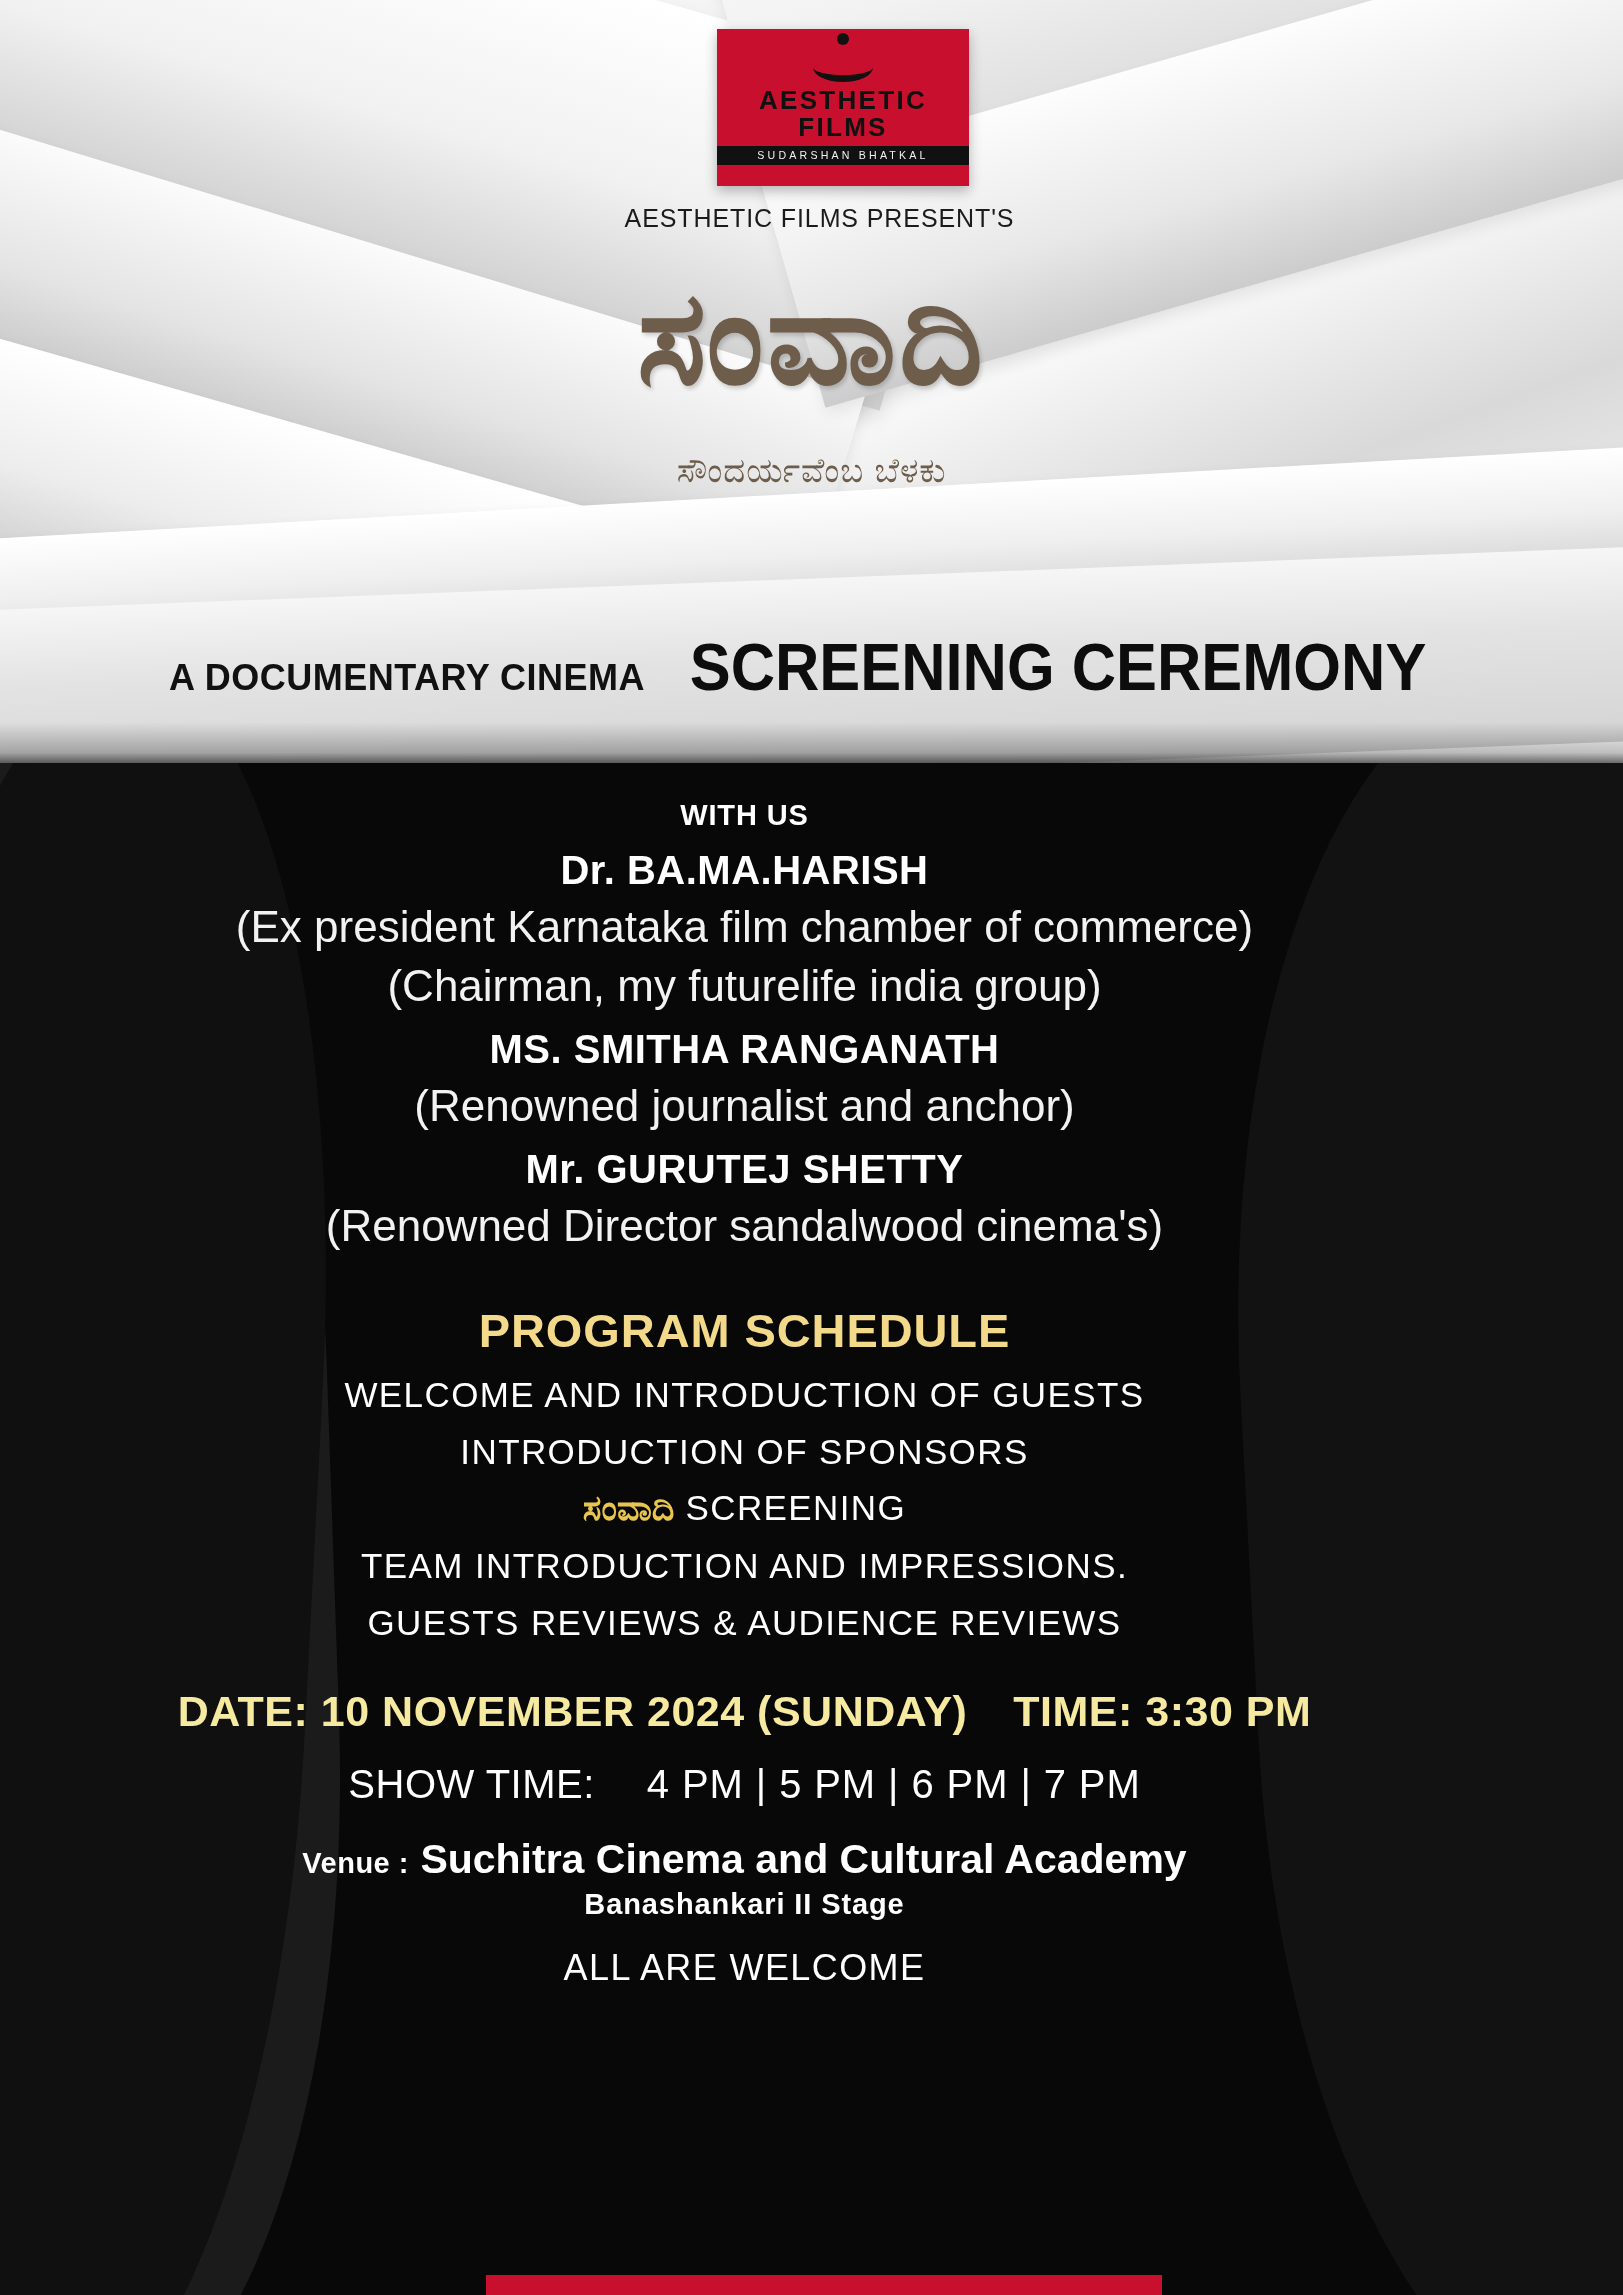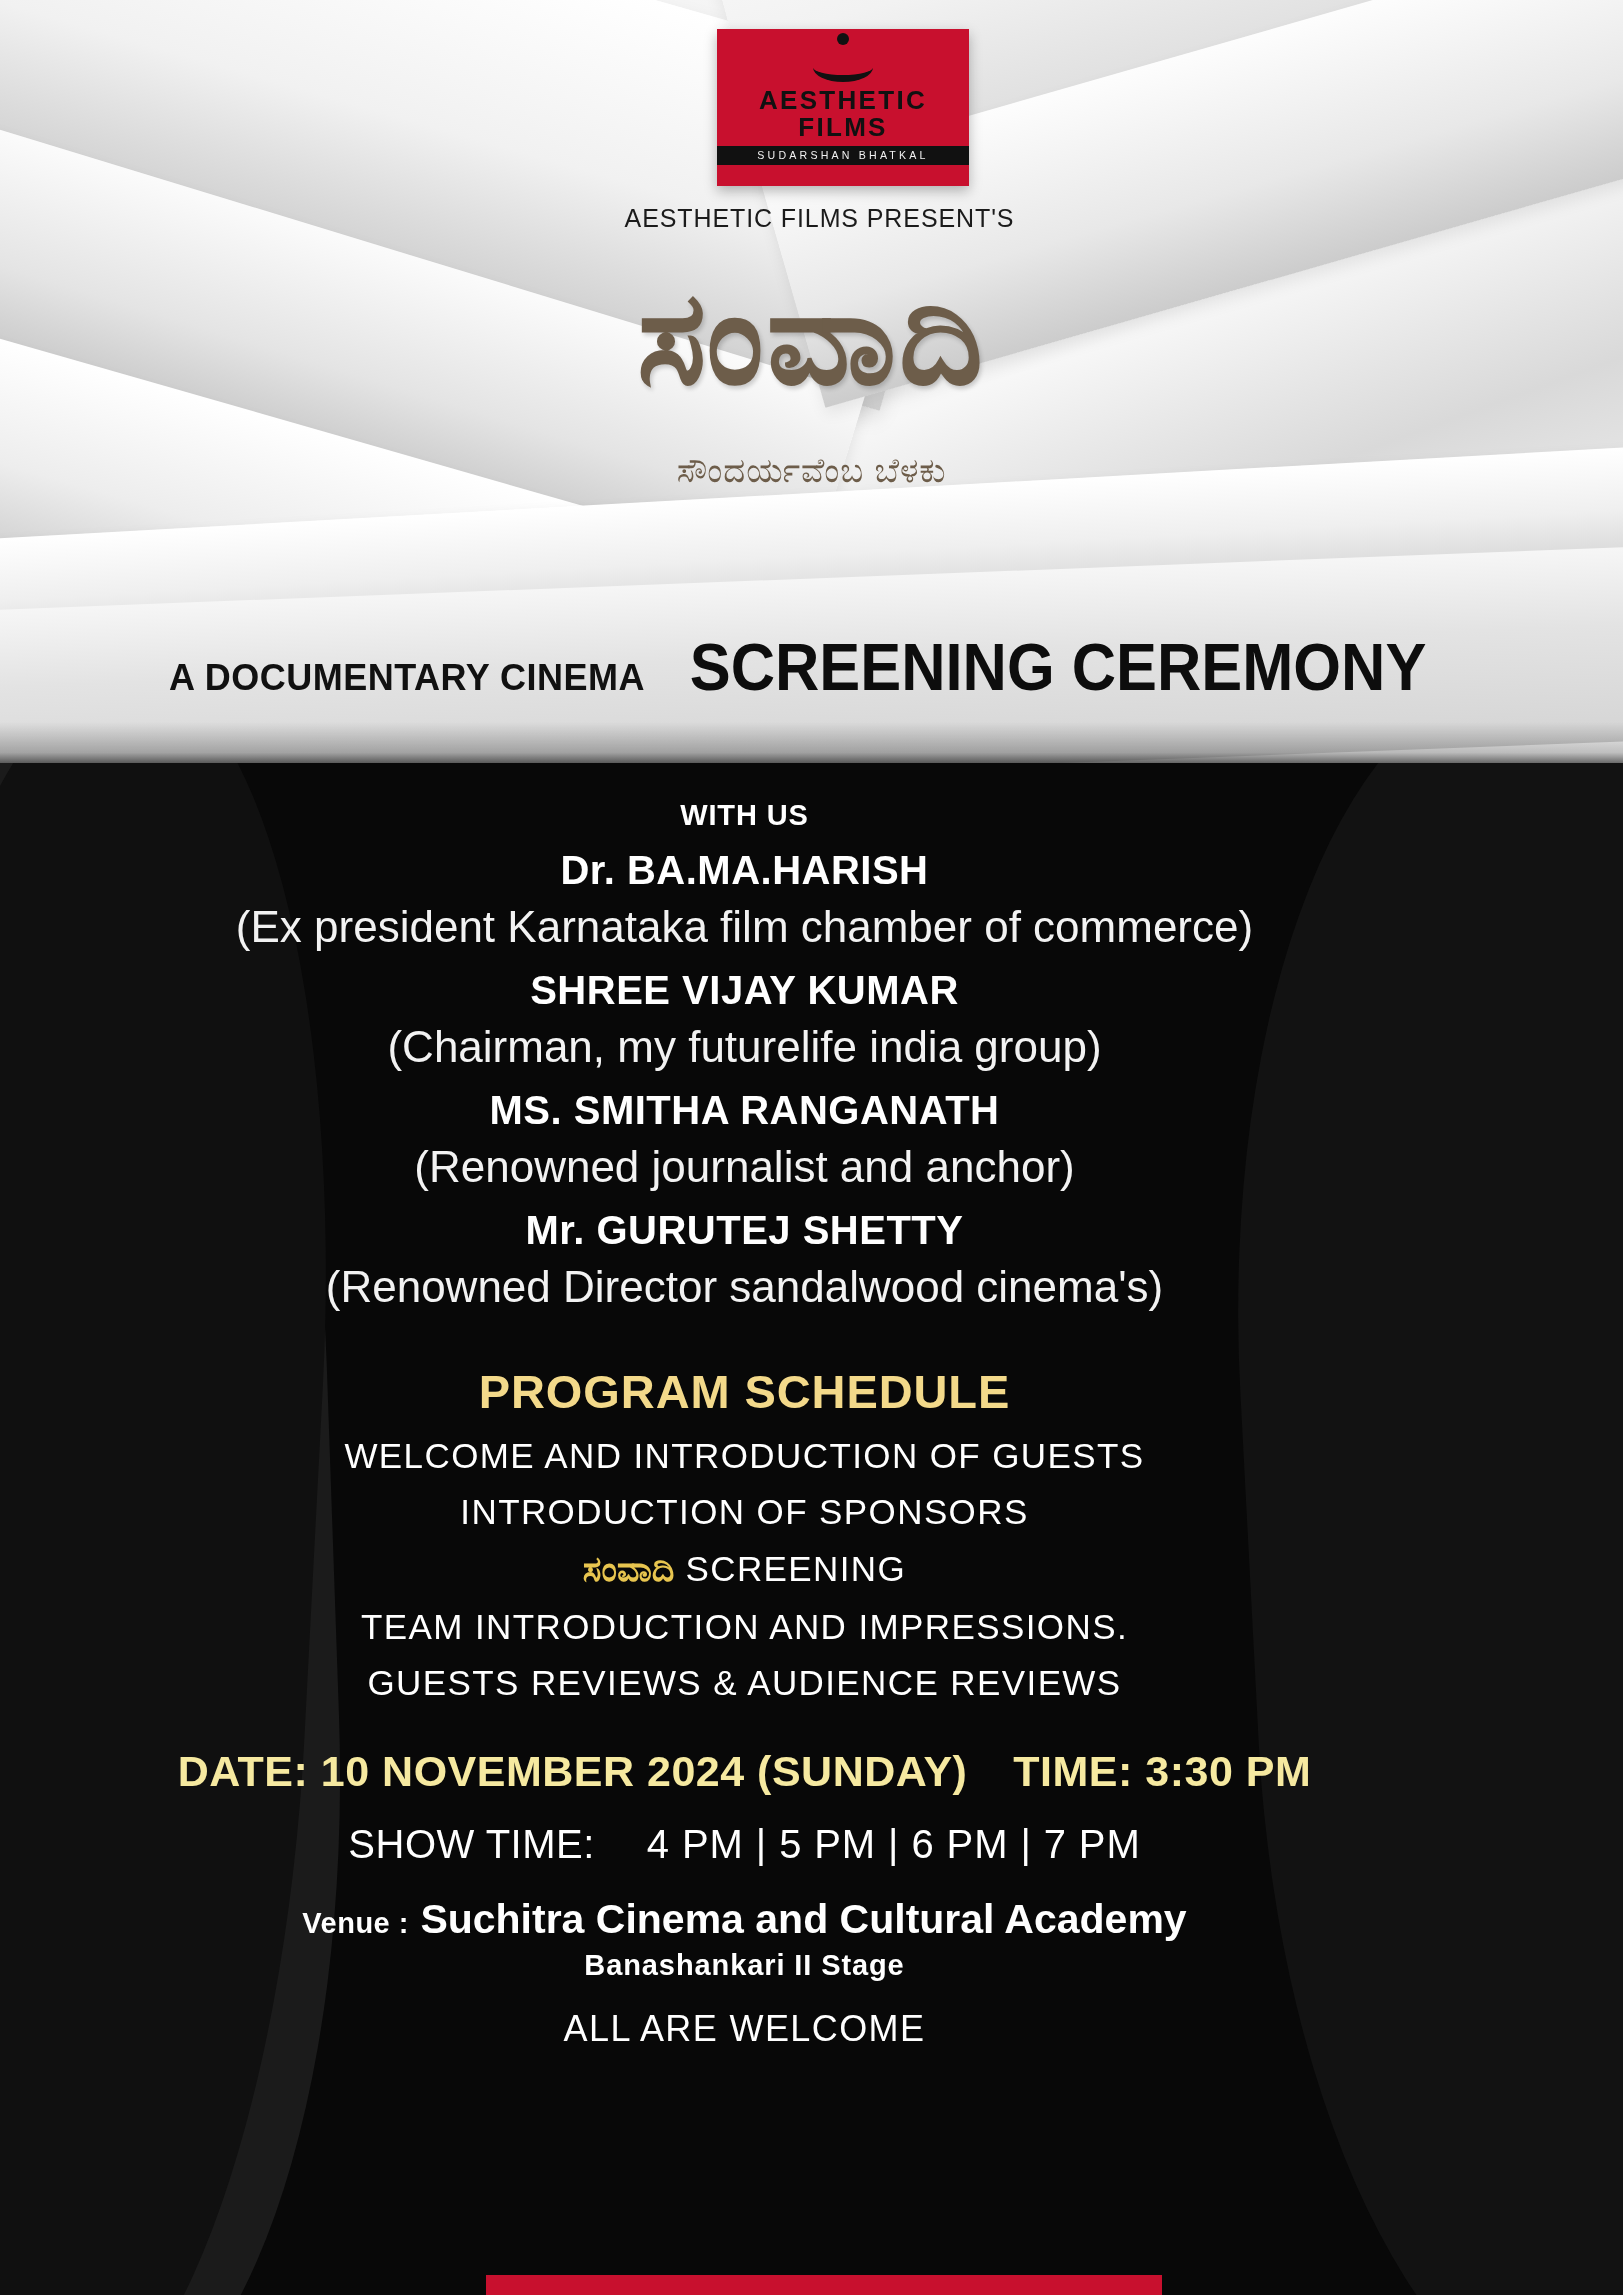--- a/index.html
+++ b/index.html
@@ -381,21 +381,20 @@
     <div class="wave w3"></div>
     <div class="wave w4"></div>
 
     <div class="dark-content">
 
       <div class="with-us">WITH US</div>
 
       <div class="guest-name">Dr. BA.MA.HARISH</div>
       <div class="guest-role">(Ex president Karnataka film chamber of commerce)</div>
 
-      <div class="guest-name">SHREE VIJAY KUMAR</div>
       <div class="guest-role">(Chairman, my futurelife india group)</div>
 
       <div class="guest-name">MS. SMITHA RANGANATH</div>
       <div class="guest-role">(Renowned journalist and anchor)</div>
 
       <div class="guest-name">Mr. GURUTEJ SHETTY</div>
       <div class="guest-role">(Renowned Director sandalwood cinema's)</div>
 
       <div class="schedule-title">PROGRAM SCHEDULE</div>
 

